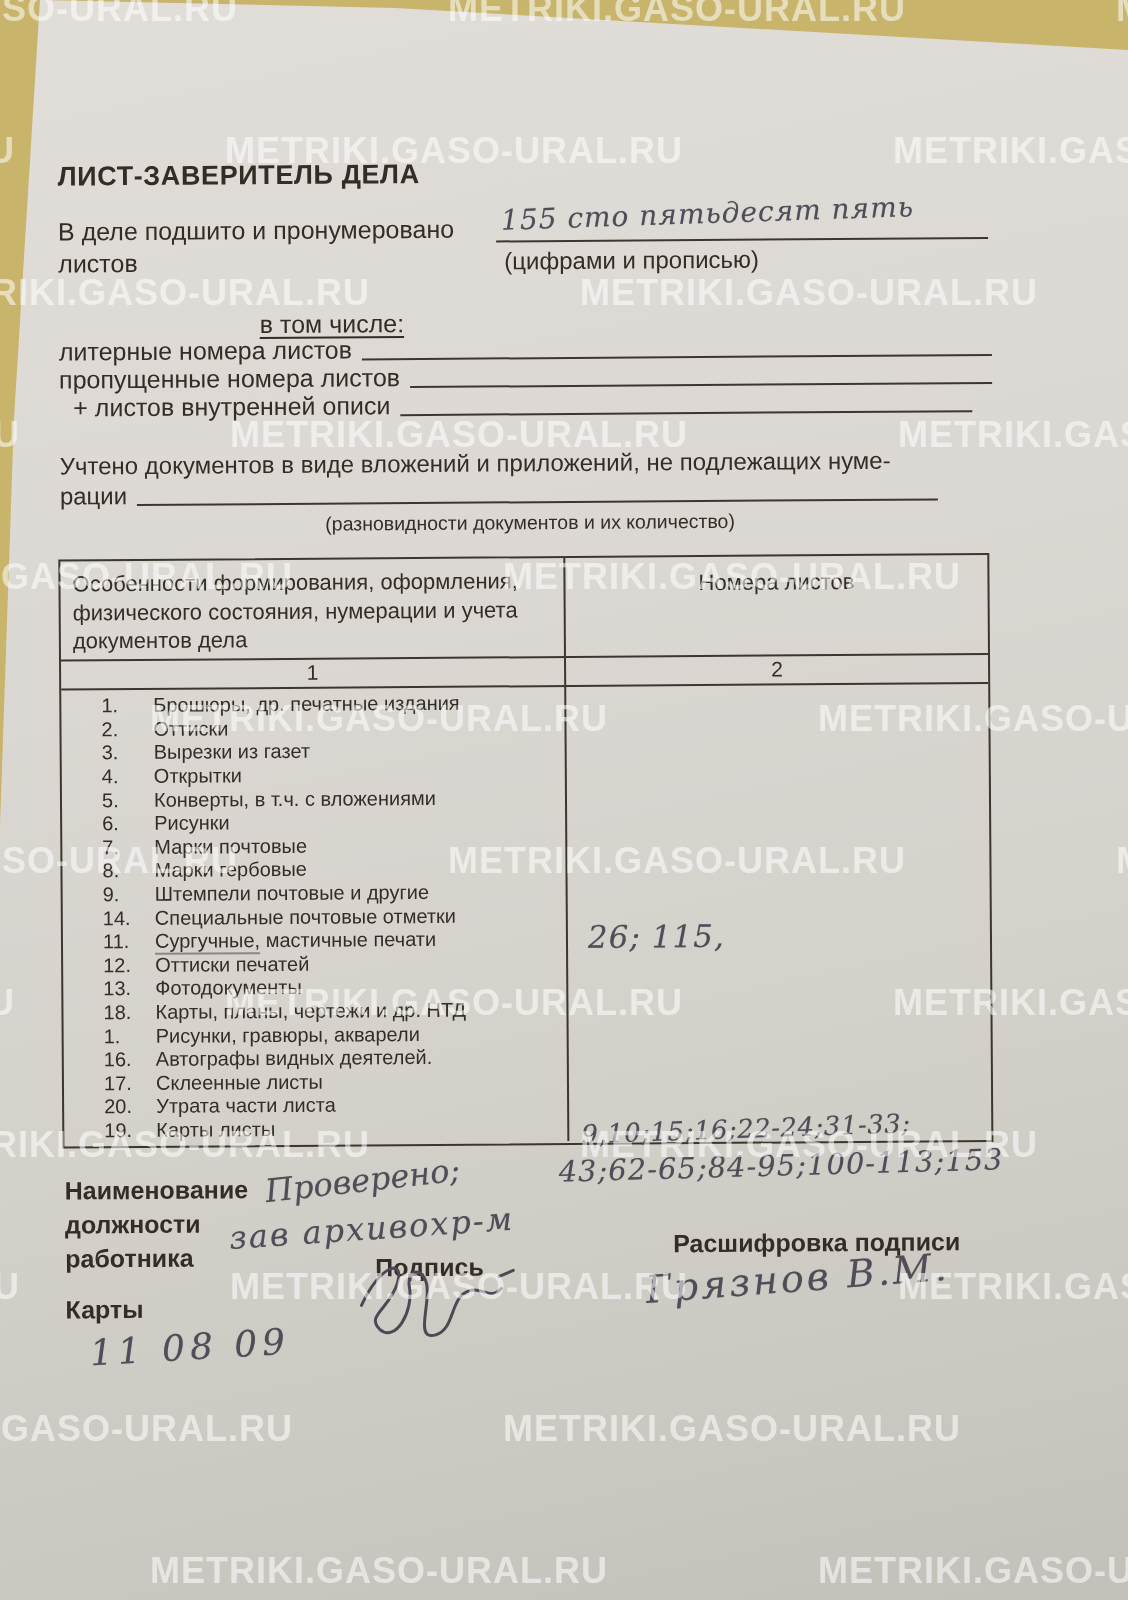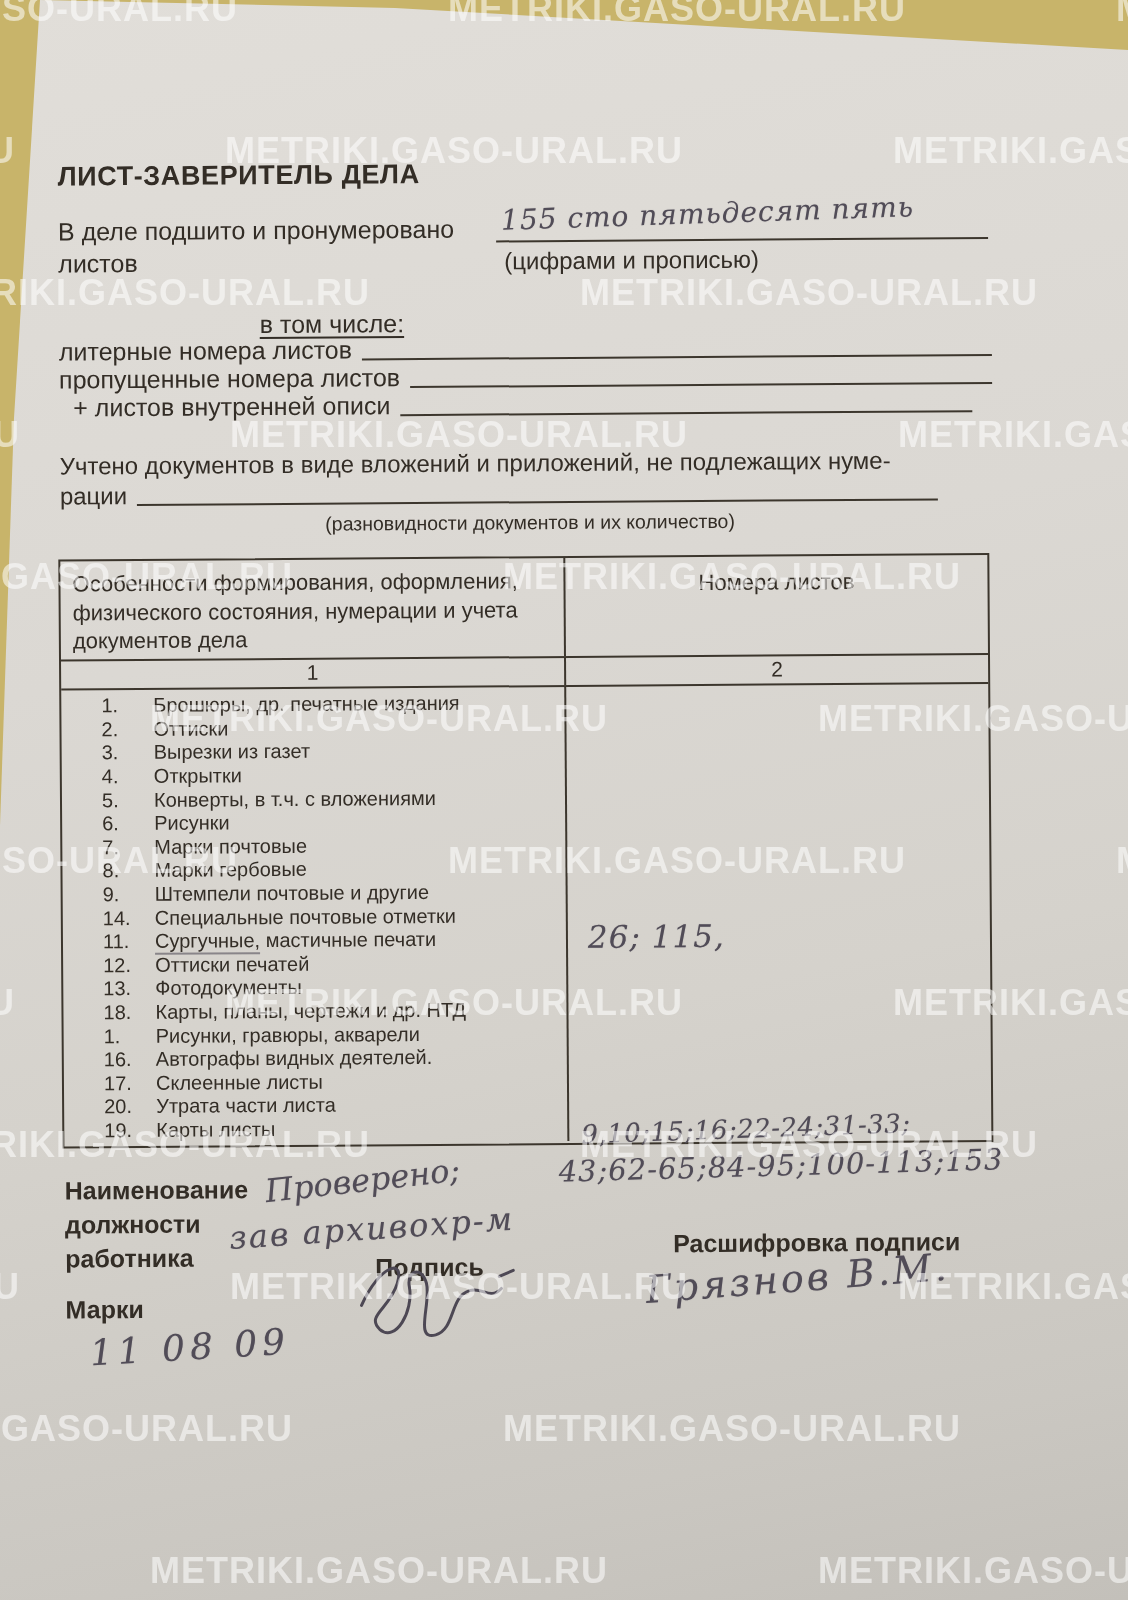--- a/index.html
+++ b/index.html
@@ -196,21 +196,21 @@
   <div class="hw" style="left:226px;top:1208px;font-size:32px;letter-spacing:2px;transform:rotate(-3.5deg);">зав архивохр-м</div>
 
   <div class="printed p25 b" style="left:372px;top:1240px;margin-top:12px;">Подпись</div>
   <svg class="sig-svg" width="170" height="100" viewBox="0 0 170 100">
     <path d="M10 56 C 28 16, 54 8, 46 34 C 38 60, 14 66, 28 80 C 44 94, 62 62, 58 38 C 55 22, 70 16, 75 34 C 80 54, 62 92, 84 86 C 104 80, 98 48, 118 42 C 132 38, 138 52, 150 40 M148 28 L 162 22" stroke="#4d4854" stroke-width="3" fill="none" stroke-linecap="round"></path>
   </svg>
 
   <div class="printed p25 b" style="left:670px;top:1230px;">Расшифровка подписи</div>
   <div class="hw" style="left:642px;top:1258px;font-size:38px;letter-spacing:3px;transform:rotate(-4deg);">Грязнов В.М.</div>
 
-  <div class="printed p25 b" style="left:62px;top:1292px;">Марки</div>
+  <div class="printed p25 b" style="left:62px;top:1292px;">Карты</div>
   <div class="hw" style="left:86px;top:1324px;font-size:36px;letter-spacing:5px;transform:rotate(-3deg);">11 08 09</div>
 
 </div>
 
 <div class="wm-layer" id="wm-layer">
     <span class="wm" style="left: -220px; top: -12px;">METRIKI.GASO-URAL.RU</span>
     <span class="wm" style="left: 448px; top: -12px;">METRIKI.GASO-URAL.RU</span>
     <span class="wm" style="left: 1116px; top: -12px;">METRIKI.GASO-URAL.RU</span>
     <span class="wm" style="left: -443px; top: 130px;">METRIKI.GASO-URAL.RU</span>
     <span class="wm" style="left: 225px; top: 130px;">METRIKI.GASO-URAL.RU</span>

